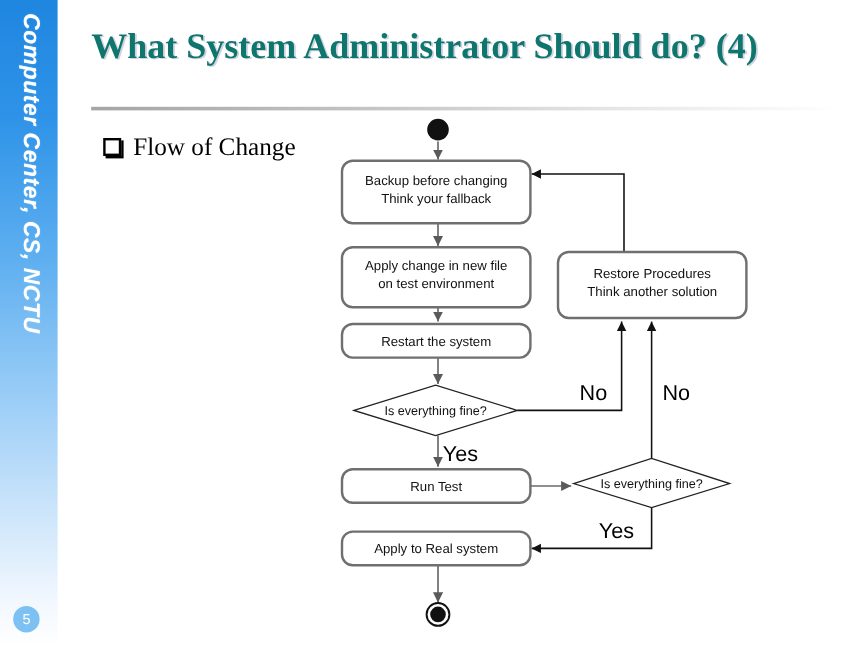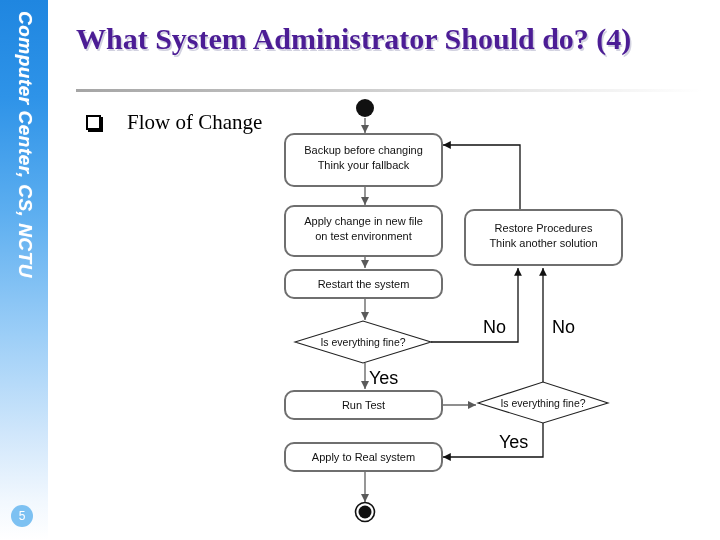--- a/index.html
+++ b/index.html
@@ -68,41 +68,41 @@
   
   #title {
     position: absolute;
     left: 76px;
     top: 21px;
     width: 630px;
     font-family: "Liberation Serif", serif;
     font-weight: bold;
     font-size: 30px;
     line-height: 36px;
-    color: #4c1d95;
+    color: #0f766e;
     text-shadow: 1.5px 1.5px 0 #d2d2e0;
     white-space: nowrap;
   }
   #title-rule {
     position: absolute;
     left: 76px;
     top: 89px;
     width: 626px;
     height: 3px;
     background: linear-gradient(to right, #a5a5a5 0%, #c2c2c2 35%, #e8e8e8 72%, #ffffff 100%);
   }
 
   
   #bullet-row {
     position: absolute;
     left: 86px;
     top: 110px;
     display: flex;
     align-items: center;
-    gap: 24px;
+    gap: 8px;
     white-space: nowrap;
   }
   .bullet-mark {
     display: inline-block;
     width: 11px;
     height: 11px;
     border: 2px solid #000000;
     background: #ffffff;
     box-shadow: 2px 2px 0 #000000;
     margin-right: 2px;

